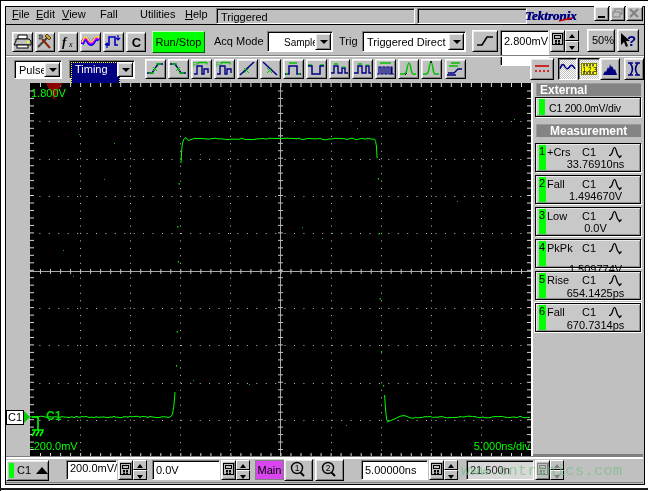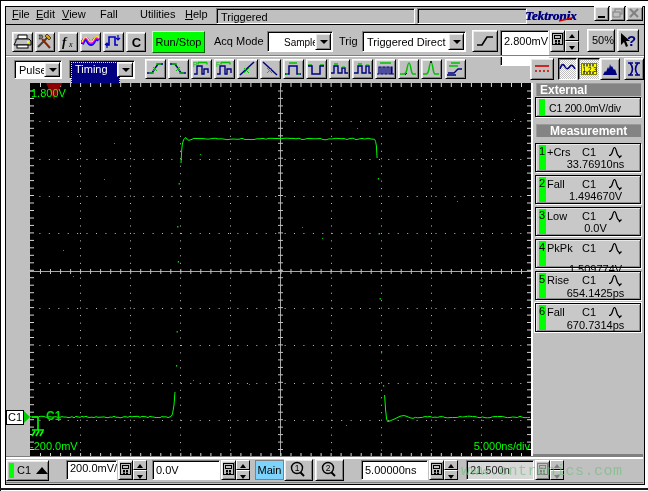--- a/index.html
+++ b/index.html
@@ -1535,21 +1535,21 @@
     </svg>
   </div>
 <div style="position:absolute;left:236px;top:460px;width:14px;height:20px;">
     <div style="position:absolute;left:0;top:0;width:14px;height:10.0px;background:#c0c0c0;box-sizing:border-box;border:1px solid;border-color:#fff #000 #000 #fff;">
       <div style="position:absolute;left:3.0px;top:2.5px;width:0;height:0;border-left:3.5px solid transparent;border-right:3.5px solid transparent;border-bottom:4px solid #000;"></div>
     </div>
     <div style="position:absolute;left:0;top:10.0px;width:14px;height:10.0px;background:#c0c0c0;box-sizing:border-box;border:1px solid;border-color:#fff #000 #000 #fff;">
       <div style="position:absolute;left:3.0px;top:3.5px;width:0;height:0;border-left:3.5px solid transparent;border-right:3.5px solid transparent;border-top:4px solid #000;"></div>
     </div>
   </div>
-<div style="position:absolute;left:255px;top:460px;width:29px;height:20px;background:#7dd3fc;box-sizing:border-box;border:1px solid #808080;font-size:11px;color:#000;text-align:center;line-height:18px;">Main</div>
+<div style="position:absolute;left:255px;top:460px;width:29px;height:20px;background:#d946ef;box-sizing:border-box;border:1px solid #808080;font-size:11px;color:#000;text-align:center;line-height:18px;">Main</div>
 <div style="position:absolute;left:284px;top:459px;width:29px;height:22px;background:#c0c0c0;box-sizing:border-box;border:1px solid;border-color:#ffffff #000000 #000000 #ffffff;box-shadow:inset 1px 1px 0 #e8e8e8, inset -1px -1px 0 #808080;">
     <svg width="27" height="20">
       <circle cx="12" cy="8" r="5.5" fill="none" stroke="#000" stroke-width="1.4"></circle>
       <line x1="15.5" y1="12.5" x2="19" y2="16" stroke="#000" stroke-width="2"></line>
       <text x="12" y="11" text-anchor="middle" font-size="8.5" font-family="Liberation Sans" fill="#000">1</text>
     </svg>
   </div>
 <div style="position:absolute;left:315px;top:459px;width:29px;height:22px;background:#c0c0c0;box-sizing:border-box;border:1px solid;border-color:#ffffff #000000 #000000 #ffffff;box-shadow:inset 1px 1px 0 #e8e8e8, inset -1px -1px 0 #808080;">
     <svg width="27" height="20">
       <circle cx="12" cy="8" r="5.5" fill="none" stroke="#000" stroke-width="1.4"></circle>

